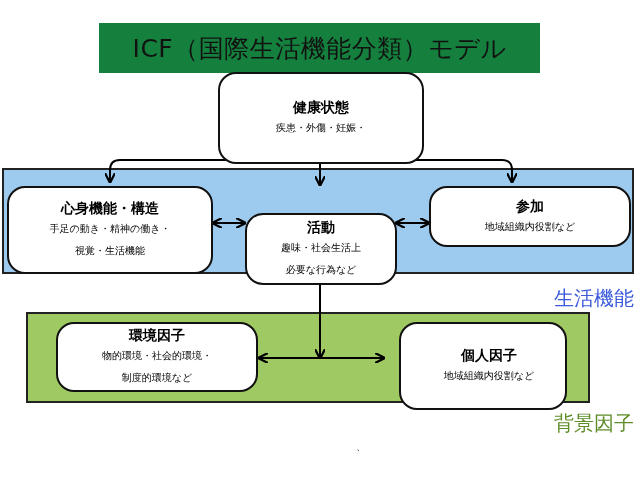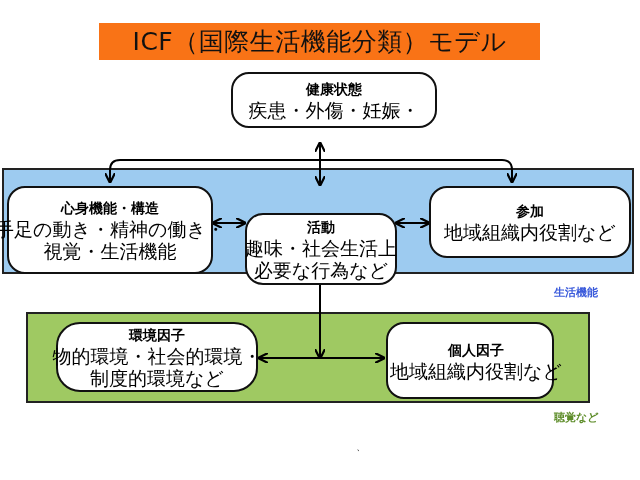--- a/index.html
+++ b/index.html
@@ -1,28 +1,28 @@
 <!DOCTYPE html>
 <html><head>
 <meta charset="utf-8">
 <style>
   html, body { margin:0; padding:0; }
   body { width:640px; height:480px; background:#ffffff; position:relative; overflow:hidden;
          font-family: "DejaVu Sans", "Liberation Sans", sans-serif; color:#000; }
   .abs { position:absolute; }
-  .title-bar { left:99px; top:23px; width:441px; height:37px; background:#f97316;
+  .title-bar { left:99px; top:23px; width:441px; height:50px; background:#15803d;
                display:flex; align-items:center; justify-content:center; }
   .title-bar span { font-size:25px; color:#111; letter-spacing:0.5px; white-space:nowrap; }
   .panel-blue { left:2px; top:168px; width:632px; height:106px; background:#9dcbf0; border:2px solid #222; box-sizing:border-box; }
   .panel-green { left:26px; top:312px; width:564px; height:91px; background:#9fc962; border:2px solid #222; box-sizing:border-box; }
   .node { position:absolute; background:#fff; border:2px solid #111; border-radius:18px; box-sizing:border-box;
           display:flex; flex-direction:column; align-items:center; justify-content:center; text-align:center; }
   .node .h { font-weight:bold; font-size:14px; line-height:20px; white-space:nowrap; }
-  .node .l { font-size:19px; line-height:22px; white-space:nowrap; }
-  .section-label { font-weight:bold; font-size:11px; white-space:nowrap; }
+  .node .l { font-size:10px; line-height:22px; white-space:nowrap; }
+  .section-label { font-weight:normal; font-size:20px; white-space:nowrap; }
   svg.arrows { position:absolute; left:0; top:0; width:640px; height:480px; pointer-events:none; }
 </style>
 </head>
 <body>
 
 <div class="abs title-bar">
   <span>ICF（国際生活機能分類）モデル</span>
 </div>
 
 <div class="abs panel-blue"></div>
@@ -43,49 +43,49 @@
   <line x1="214" y1="223" x2="244" y2="223" stroke="#000" stroke-width="2" marker-start="url(#ah)" marker-end="url(#ah)"></line>
 
   <line x1="397" y1="223" x2="428" y2="223" stroke="#000" stroke-width="2" marker-start="url(#ah)" marker-end="url(#ah)"></line>
 
   <line x1="320" y1="258" x2="320" y2="357" stroke="#000" stroke-width="2" marker-start="url(#ah)" marker-end="url(#ah)"></line>
 
   <line x1="320" y1="358" x2="260" y2="358" stroke="#000" stroke-width="2" marker-end="url(#ah)"></line>
   <line x1="320" y1="358" x2="383" y2="358" stroke="#000" stroke-width="2" marker-end="url(#ah)"></line>
 </svg>
 
-<div class="node" style="left:218px; top:72px; width:206px; height:56px;margin-left:13px;">
+<div class="node" style="left:218px; top:72px; width:206px; height:92px;">
   <div class="h">健康状態</div>
   <div class="l">疾患・外傷・妊娠・</div>
 </div>
 
 <div class="node" style="left:7px; top:186px; width:206px; height:88px;">
   <div class="h">心身機能・構造</div>
   <div class="l">手足の動き・精神の働き・</div>
   <div class="l">視覚・生活機能</div>
 </div>
 
 <div class="node" style="left:245px; top:186px; width:152px; height:72px;margin-top:27px;">
   <div class="h">活動</div>
   <div class="l">趣味・社会生活上</div>
   <div class="l">必要な行為など</div>
 </div>
 
-<div class="node" style="left:429px; top:186px; width:202px; height:72px;">
+<div class="node" style="left:429px; top:186px; width:202px; height:61px;">
   <div class="h">参加</div>
   <div class="l">地域組織内役割など</div>
 </div>
 
-<div class="node" style="left:56px; top:322px; width:202px; height:70px;border-radius:24px;">
+<div class="node" style="left:56px; top:322px; width:202px; height:70px;">
   <div class="h">環境因子</div>
   <div class="l">物的環境・社会的環境・</div>
   <div class="l">制度的環境など</div>
 </div>
 
-<div class="node" style="left:386px; top:322px; width:168px; height:77px;padding-left:12px;">
+<div class="node" style="left:399px; top:322px; width:168px; height:88px;padding-left:12px;">
   <div class="h">個人因子</div>
   <div class="l">地域組織内役割など</div>
 </div>
 
 <div class="abs section-label" style="left:554px; top:285px; color:#3b5bdb;">生活機能</div>
-<div class="abs section-label" style="left:554px; top:410px; color:#5e8d2a;">聴覚など</div>
+<div class="abs section-label" style="left:554px; top:410px; color:#5e8d2a;">背景因子</div>
 
 <div class="abs" style="left:356px; top:440px; font-size:10px; color:#333;">、</div>
 
 </body></html>

